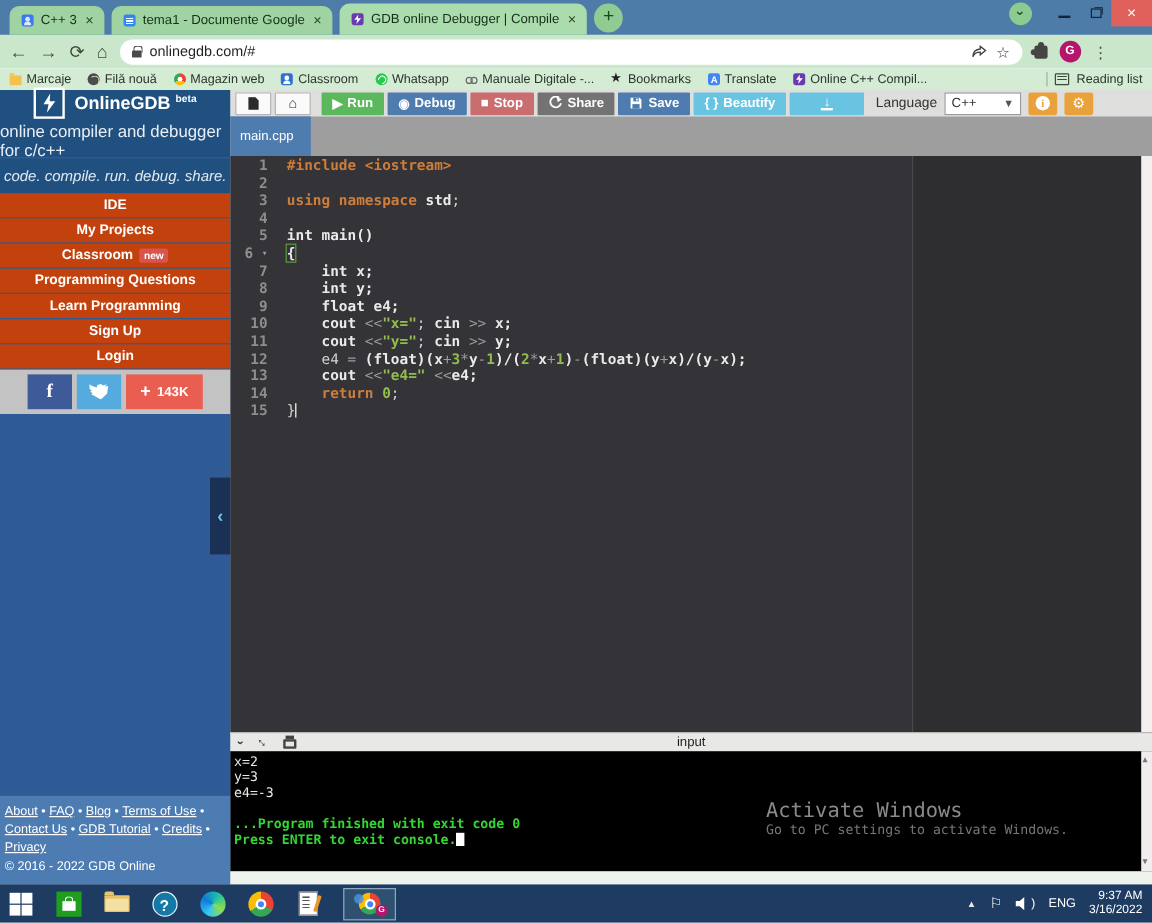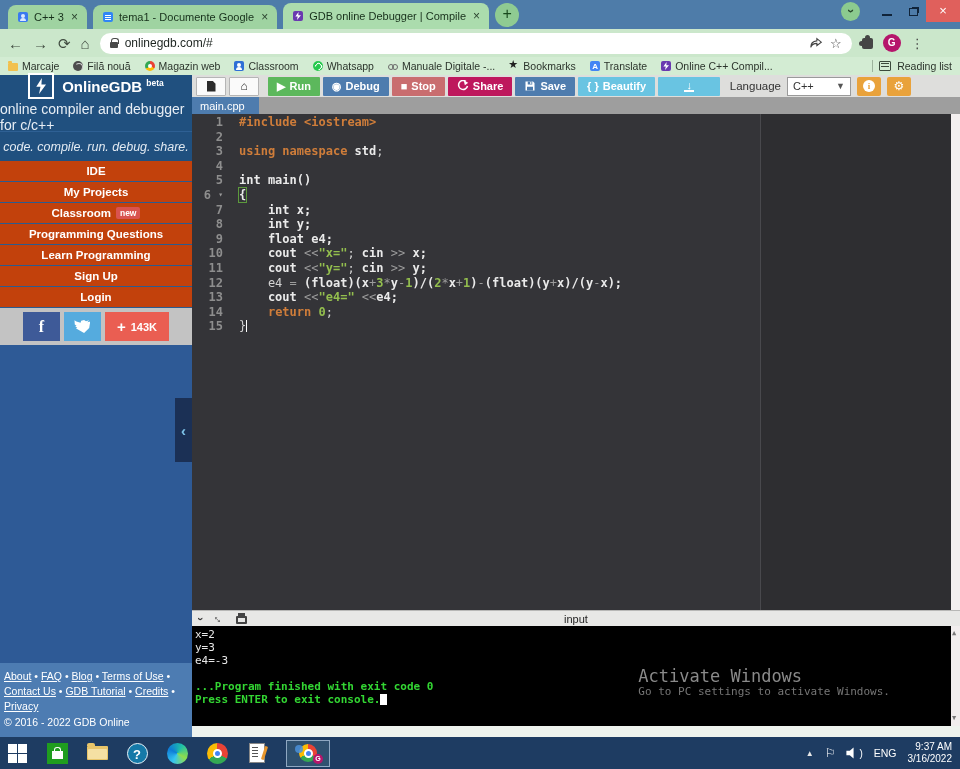--- a/index.html
+++ b/index.html
@@ -87,34 +87,34 @@
   
   .workarea { flex:1; display:flex; flex-direction:column; min-width:0; }
   .toolbar { height:22px; background:#dededc; display:flex; align-items:center; padding:0 4px; gap:3px; flex:none; }
   .tbtn { height:19px; display:flex; align-items:center; justify-content:center; gap:4px; font-size:11px; font-weight:bold; color:#fff; padding:0 9px; border-radius:1px; }
   .tbtn-ic { width:30px; background:#fafafa; border:1px solid #b5b5b5; color:#222; padding:0; }
   .page-ic { width:9px; height:11px; background:#2b2b2b; clip-path:polygon(0 0,65% 0,100% 30%,100% 100%,0 100%); }
   .home-ic { font-size:12px; color:#2b2b2b; }
   .t-run { background:#5cb85c; margin-left:6px; }
   .t-debug { background:#4e7cae; }
   .t-stop { background:#c96d6f; }
-  .t-share { background:#be185d; }
+  .t-share { background:#737373; }
   .t-save { background:#4e7cae; }
   .t-beaut { background:#69c4e2; }
   .t-down { background:#69c4e2; width:62px; }
   .dl-ic { display:inline-block; border-bottom:2px solid #fff; padding:0 2px 0; line-height:10px; font-size:11px; }
   .sicon { width:12px; height:12px; }
   .toolbar-right { margin-left:auto; display:flex; align-items:center; gap:6px; margin-right:45px; }
   .lang-label { font-size:11.5px; color:#333; }
   .lang-select { width:64px; height:19px; background:#fff; border:1px solid #9a9a9a; font-size:11px; color:#333; display:flex; align-items:center; padding:0 5px; }
   .lang-select .car { margin-left:auto; font-size:9px; color:#555; }
   .obtn { width:24px; height:19px; background:#e9a23b; border-radius:2px; color:#fff; display:flex; align-items:center; justify-content:center; font-size:12px; }
   .info-ic { width:12px; height:12px; border-radius:50%; background:#fff; color:#e9a23b; font-size:9px; font-weight:bold; text-align:center; line-height:12px; font-family:"Liberation Serif", serif; }
 
-  .filetab-row { height:17px; background:#9e9e9e; display:flex; flex:none;text-align:center; }
+  .filetab-row { height:33px; background:#9e9e9e; display:flex; flex:none;text-align:center; }
   .filetab { background:#4e7cae; color:#fff; font-size:11px; padding:1px 14px 0 8px; display:flex; align-items:center; }
 
   .code-area { flex:1; background:#343438; position:relative; overflow:hidden; font-family:"DejaVu Sans Mono", monospace; font-size:12px; line-height:14.6px; font-weight:bold; }
   .code-dark-right { position:absolute; top:0; bottom:0; left:568px; right:9px; background:#2e2e31; border-left:1px solid #49494d; }
   .code-scroll { position:absolute; top:0; bottom:0; right:0; width:9px; background:#f3efef; }
   .code-inner { position:relative; display:flex; padding-top:1px; }
   .gutter { width:38px; flex:none; text-align:right; padding-right:7px; color:#8e8e8e; }
   .gutter div { height:14.6px; }
   .gutter .fold { font-size:8px; vertical-align:2px; color:#9a9a9a; }
   .code-lines { padding-left:9px; white-space:pre; }

